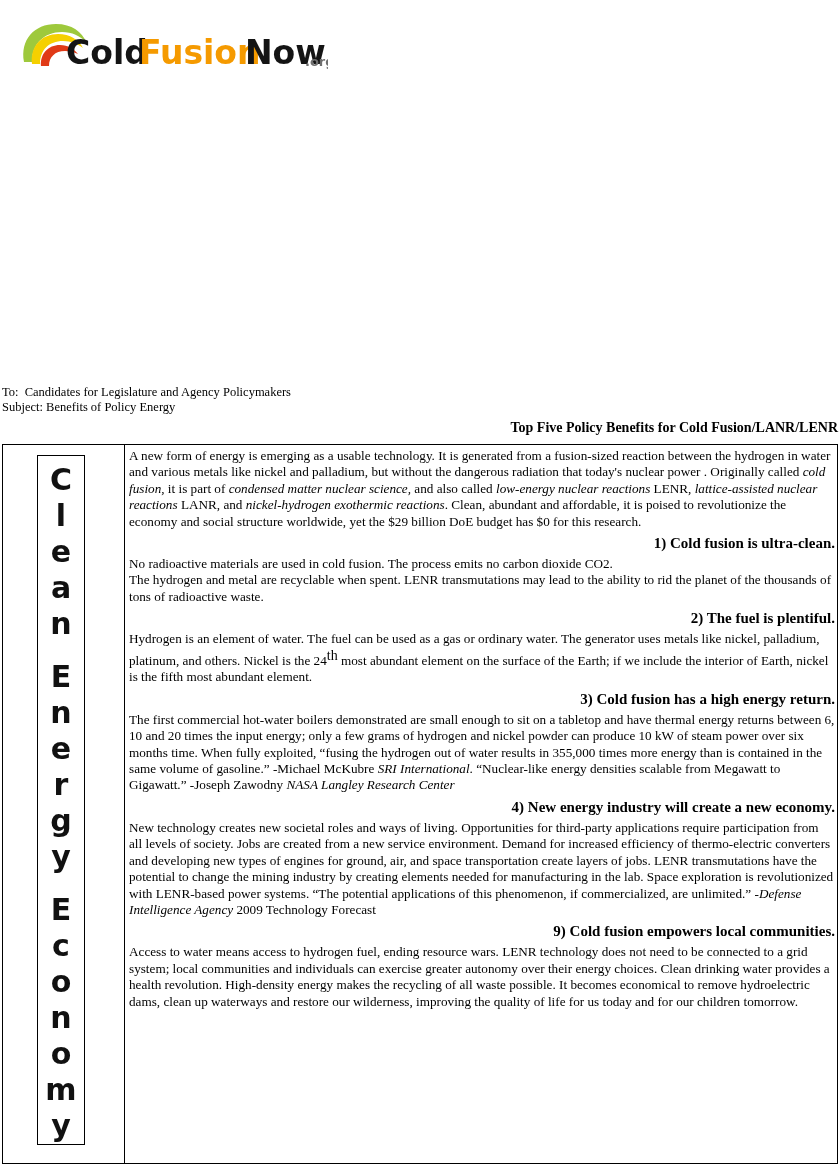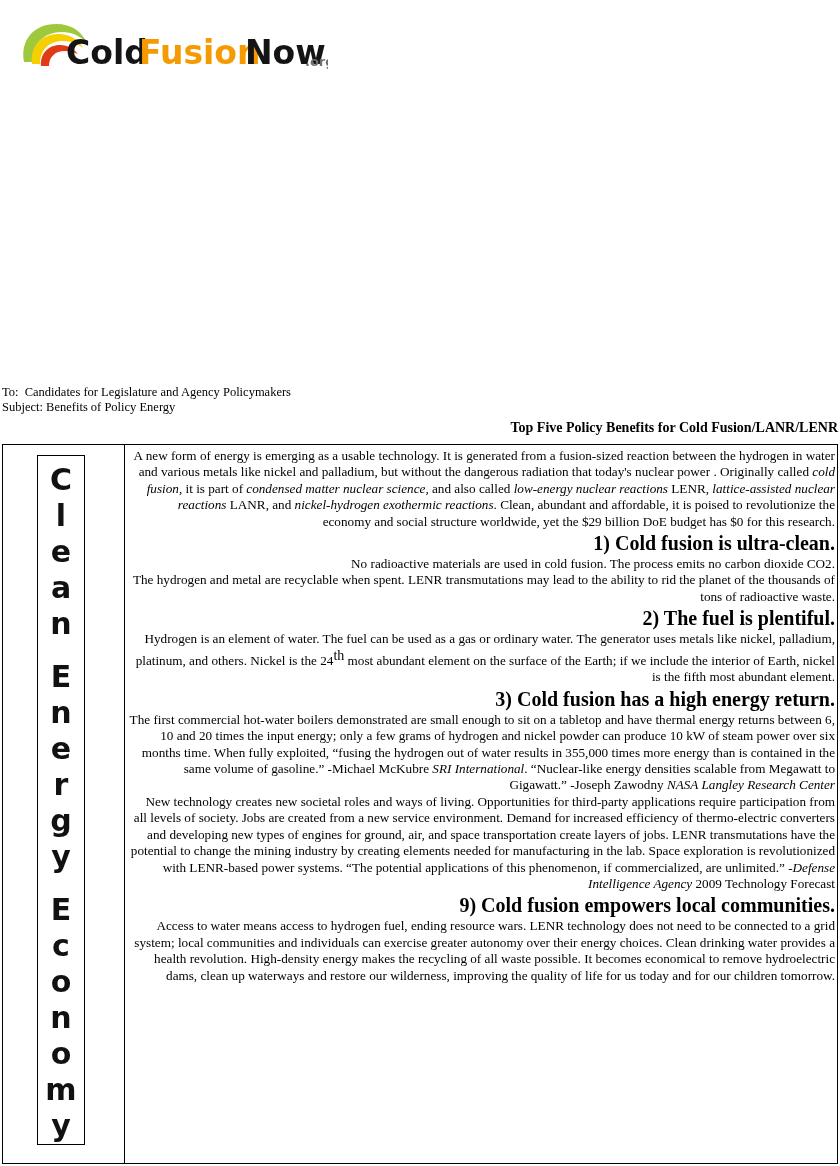--- a/index.html
+++ b/index.html
@@ -96,27 +96,27 @@
   .content-cell {
     flex: 1;
     box-sizing: border-box;
     padding: 3px 2px 0 4px;
   }
 
   p.body {
     margin: 0 0 0 0;
     font-size: 13.2px;
     line-height: 16.4px;
-    text-align: right;
+    text-align: left;
   }
   h2.head {
     margin: 1px 0 1px 0;
     text-align: right;
     font-weight: bold;
-    font-size: 20px;
+    font-size: 15px;
     line-height: 24px;
   }
   .ital { font-style: italic; }
   sup { font-size: 14px; vertical-align: super; }
 </style>
 </head>
 <body>
 
 <div class="logo-wrap">
   <svg class="logo-svg" width="310" height="62" viewBox="0 0 310 62" xmlns="http://www.w3.org/2000/svg">
@@ -172,19 +172,20 @@
     <h2 class="head">1) Cold fusion is ultra-clean.</h2>
     <p class="body" style="white-space:pre-line">No radioactive materials are used in cold fusion.  The process emits no carbon dioxide CO2.
 The hydrogen and metal are recyclable when spent. LENR transmutations may lead to the ability to rid the planet of the thousands of tons of radioactive waste.</p>
 
     <h2 class="head">2) The fuel is plentiful.</h2>
     <p class="body"><span>Hydrogen is an element of water.  The fuel can be used as a gas or ordinary water.   The generator uses metals like nickel, palladium, platinum, and others.  Nickel is the 24</span><sup>th</sup><span> most abundant element on the surface of the Earth; if we include the interior of Earth, nickel is the fifth most abundant element.</span></p>
 
     <h2 class="head">3)  Cold fusion has a high energy return.</h2>
     <p class="body"><span>The first commercial hot-water boilers demonstrated are small enough to sit on a tabletop and have thermal energy returns between 6, 10 and 20 times the input energy; only a few grams of hydrogen and nickel powder can produce 10 kW of steam power over six months time.  When fully exploited, “fusing the hydrogen out of water results in 355,000 times more energy than is contained in the same volume of gasoline.” -Michael McKubre </span><span class="ital">SRI International</span><span>.  “Nuclear-like energy densities scalable from Megawatt to Gigawatt.” -Joseph Zawodny </span><span class="ital">NASA Langley Research Center</span></p>
 
+    <h2 class="head">4)  New energy industry will create a new economy.</h2>
     <p class="body"><span>New technology creates new societal roles and ways of living.  Opportunities for third-party applications require participation from all levels of society.  Jobs are created from a new service environment.  Demand for increased efficiency of thermo-electric converters and developing new types of engines for ground, air, and space transportation create layers of jobs. LENR transmutations have the potential to change the mining industry by creating elements needed for manufacturing in the lab.  Space exploration is revolutionized with LENR-based power systems.   “The potential applications of this phenomenon, if commercialized, are unlimited.” </span><span class="ital">-Defense Intelligence Agency</span><span> 2009 Technology Forecast</span></p>
 
     <h2 class="head">9) Cold fusion empowers local communities.</h2>
     <p class="body">Access to water means access to hydrogen fuel, ending resource wars.  LENR technology does not need to be connected to a grid system; local communities and individuals can exercise greater autonomy over their energy choices.  Clean drinking water provides a health revolution.  High-density energy makes the recycling of all waste possible.  It becomes economical to remove hydroelectric dams, clean up waterways and restore our wilderness, improving the quality of life for us today and for our children tomorrow.</p>
 
   </div>
 </div>
 
 </body></html>

